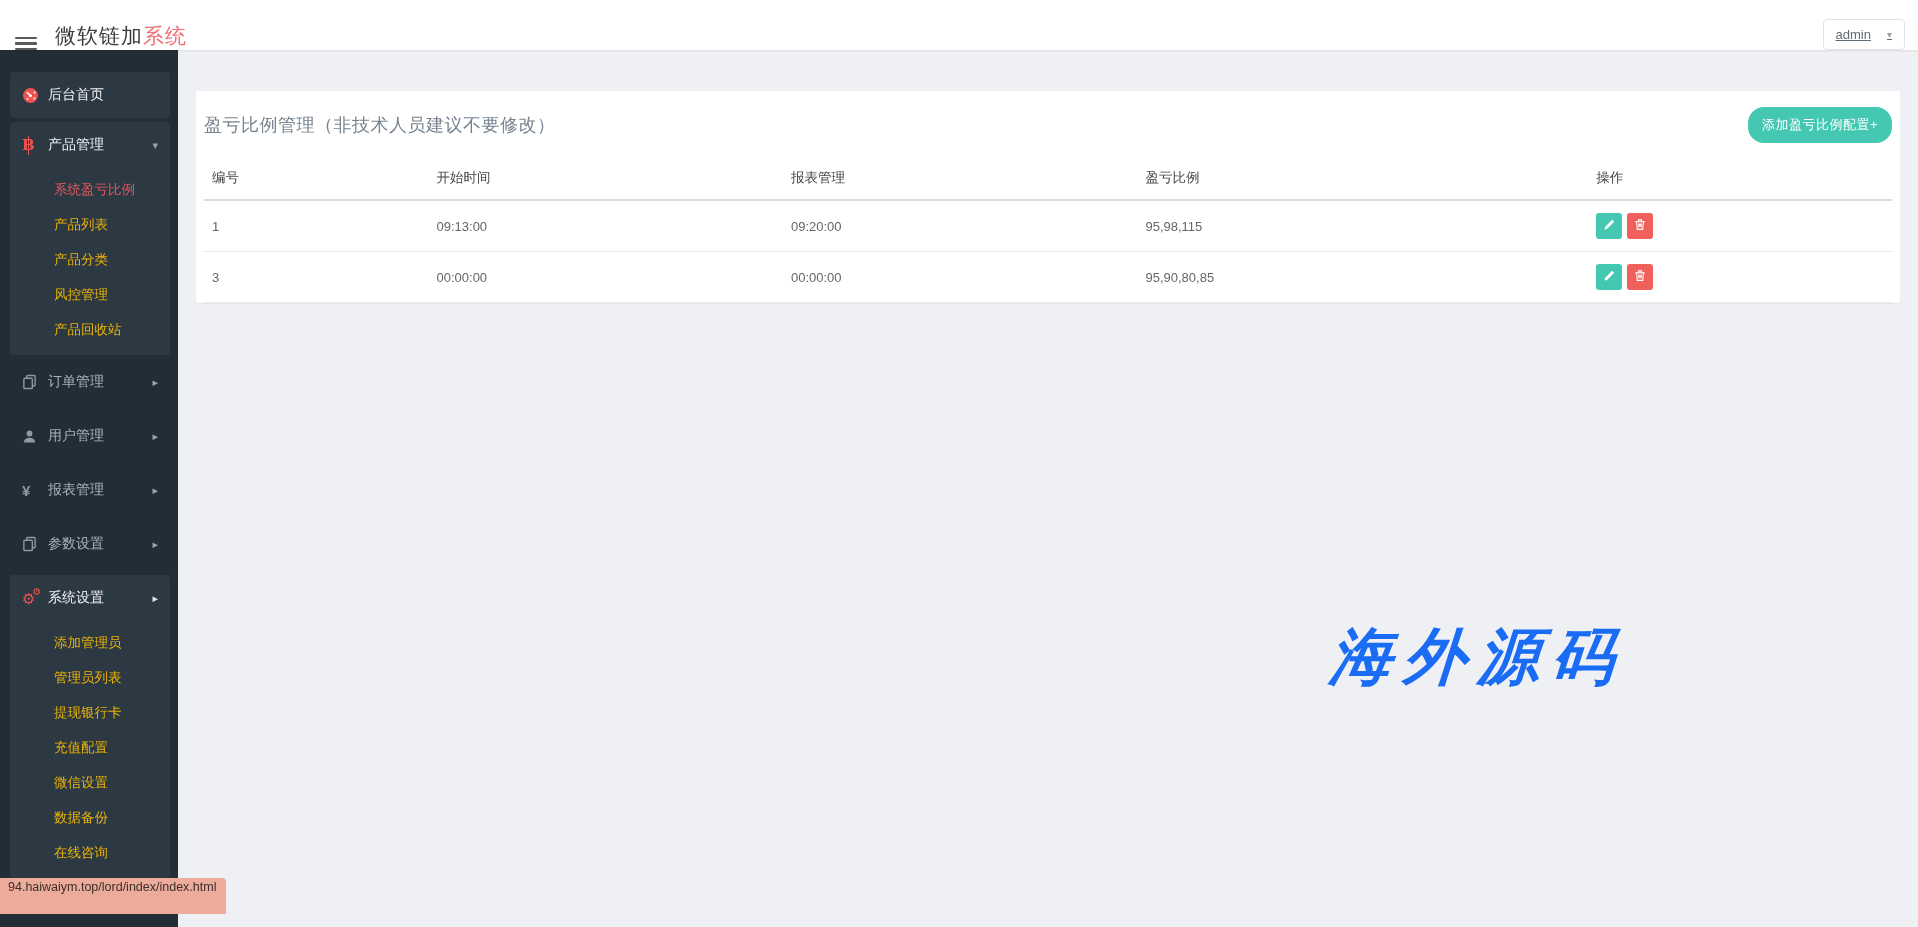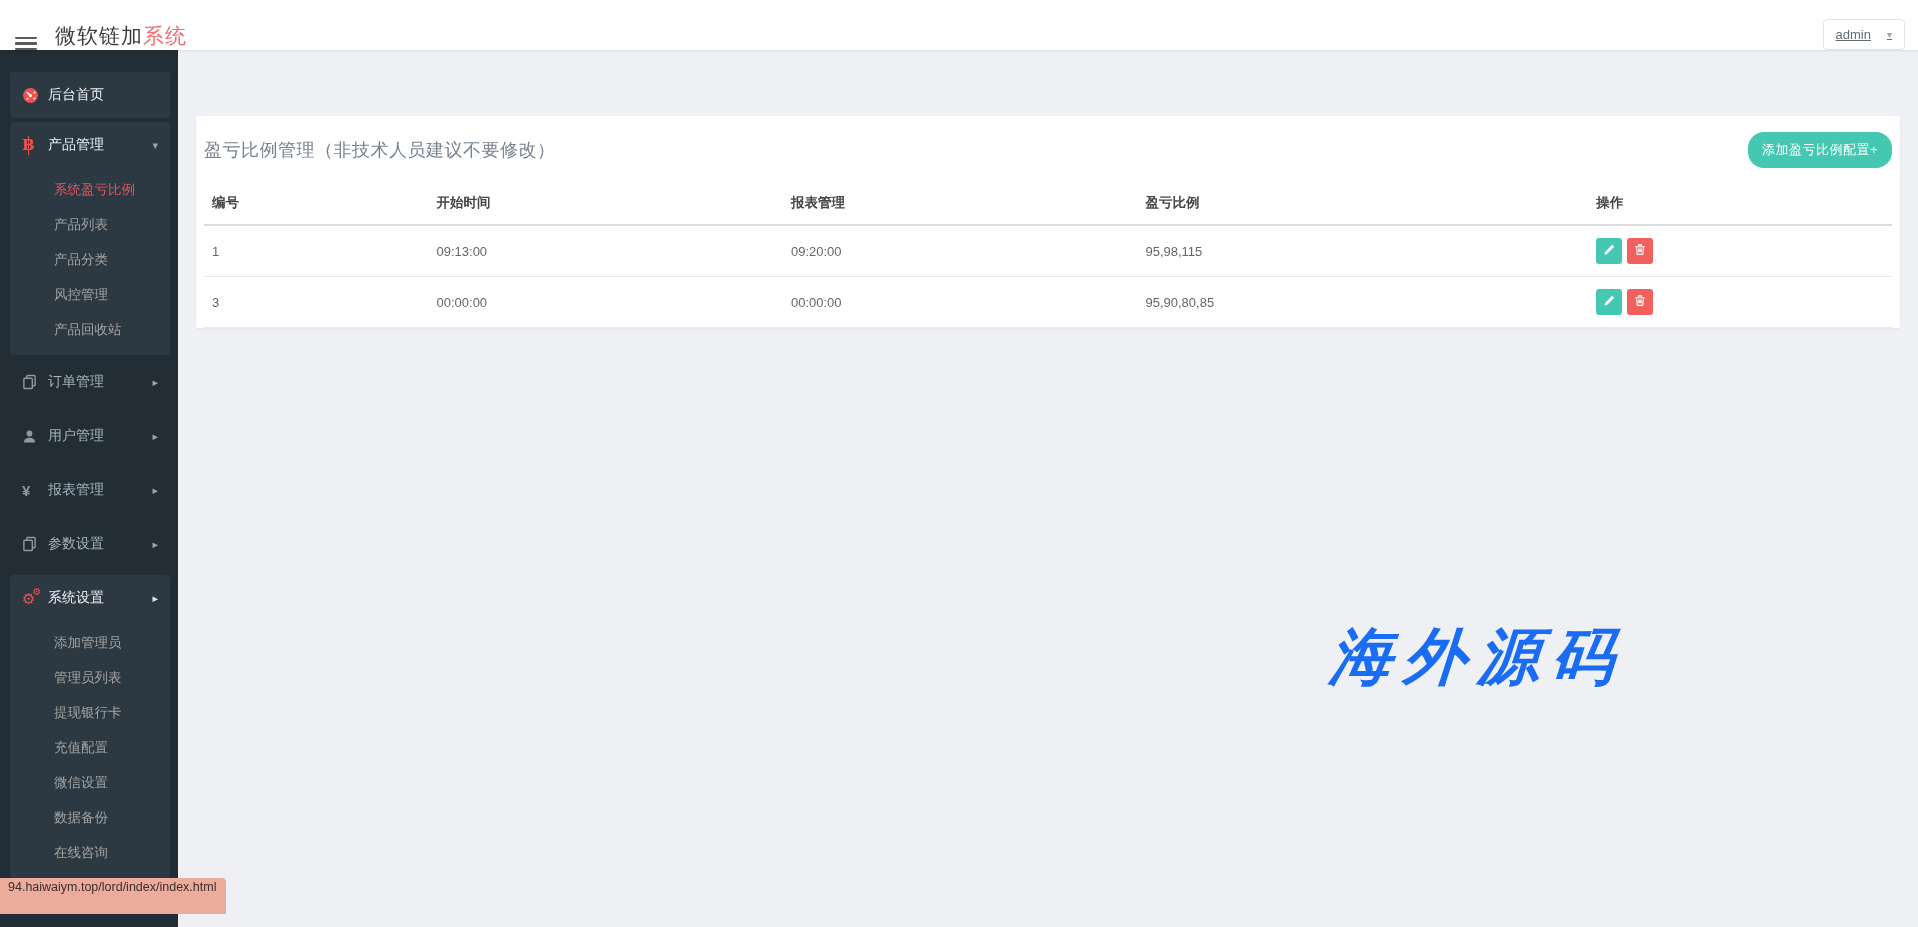--- a/index.html
+++ b/index.html
@@ -42,52 +42,52 @@
   .mitem .mlabel { flex:1; }
   .bright .mlabel { color:#ecf0f3; }
   .dim .mlabel { color:#a7b2bb; }
   .mcaret { font-size:11px; color:#9aa5ad; margin-left:4px; }
   .mcaret.white { color:#dfe6ea; }
   .solo { margin:0 8px 8px 10px;justify-content:center; }
   .sub { padding:4px 0 8px; }
   .sub2 { padding:4px 0 8px; }
   .subitem {
     height:35px; line-height:35px; padding-left:44px; font-size:13.5px;
-    color:#a3a3a3; cursor:pointer; white-space:nowrap;
+    color:#eab308; cursor:pointer; white-space:nowrap;
   }
   .subitem.active { color:#e4575f; }
   .partial { opacity:.55; height:24px; overflow:hidden; display:flex; align-items:flex-start; padding:4px 12px 0; }
 
   .ico-yen { color:#8d98a1; font-weight:bold; font-size:15px; }
   .ico-btc {
     position:relative; color:#ef5350; font-weight:bold; font-size:15px;
     font-family:"DejaVu Serif",serif; display:inline-block; line-height:1;
   }
   .ico-btc::after {
     content:""; position:absolute; left:46%; top:-2px; bottom:-2px; width:1.5px; background:#ef5350;
   }
   .ico-gears { color:#ef5350; font-size:15px; line-height:1; position:relative; display:inline-block; }
   .ico-gears .g2 { position:absolute; font-size:10px; right:-6px; top:-4px; }
 
   
   .main { position:absolute; top:50px; left:178px; right:0; bottom:0; background:#eef0f4; }
   .card {
-    margin:66px 18px 0; background:#fff; border-radius:2px;
+    margin:41px 18px 0; background:#fff; border-radius:2px;
     padding:0 8px; box-shadow:0 1px 2px rgba(0,0,0,.05);
   }
   .card-head { display:flex; align-items:center; justify-content:space-between; padding:16px 0 14px; }
   .page-title { font-size:18px; color:#76838f; font-weight:normal; letter-spacing:.5px; }
   .add-btn {
     background:#44c8b2; color:#fff; border:none; border-radius:16px;
     font-size:13px; padding:9px 14px; cursor:pointer; letter-spacing:.5px;
   }
 
   table.grid { width:100%; border-collapse:collapse; font-size:13px; }
   .grid th {
-    text-align:left; padding:12px 8px; color:#454545; font-weight:bold;
+    text-align:left; padding:12px 8px; color:#454545; font-weight:normal;
     font-size:13.5px; border-bottom:2px solid #dcdcdc;
   }
   .grid td { padding:12px 8px; color:#666; border-bottom:1px solid #e9e9e9; height:42px; }
   .c1 { width:13.3%; } .c2 { width:21%; } .c3 { width:21%; } .c4 { width:26.7%; }
 
   .actions { display:flex; gap:5px; }
   .act-btn {
     width:26px; height:26px; border:none; border-radius:3px; cursor:pointer;
     display:inline-flex; align-items:center; justify-content:center;
   }

